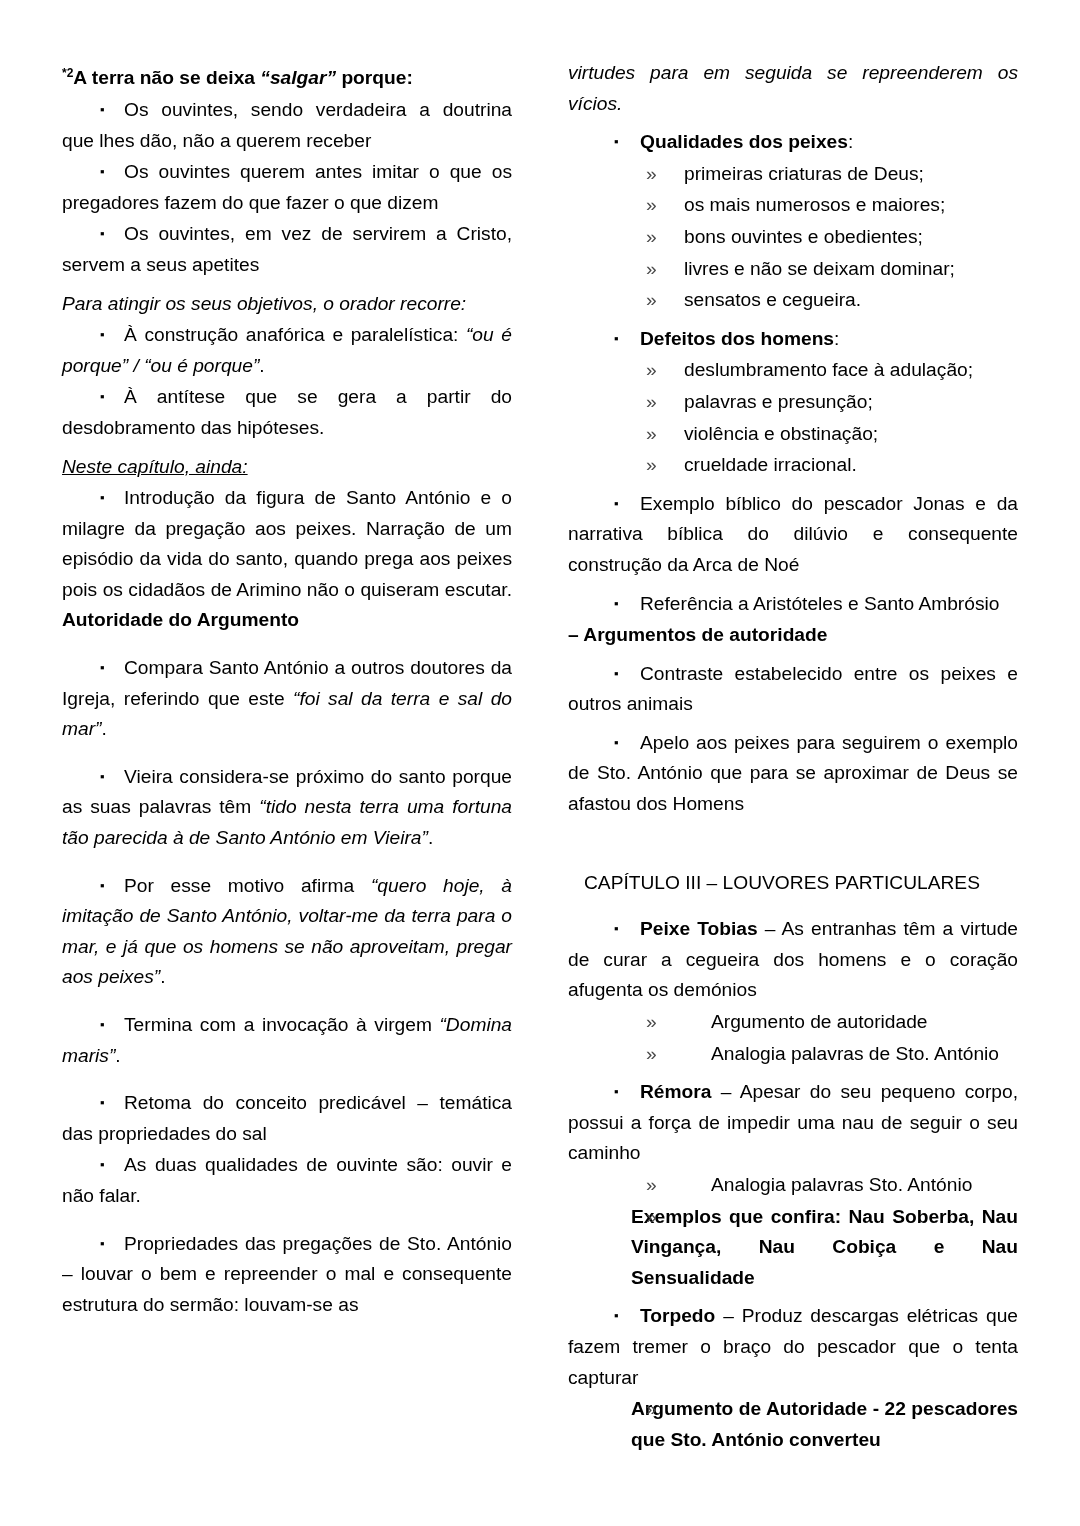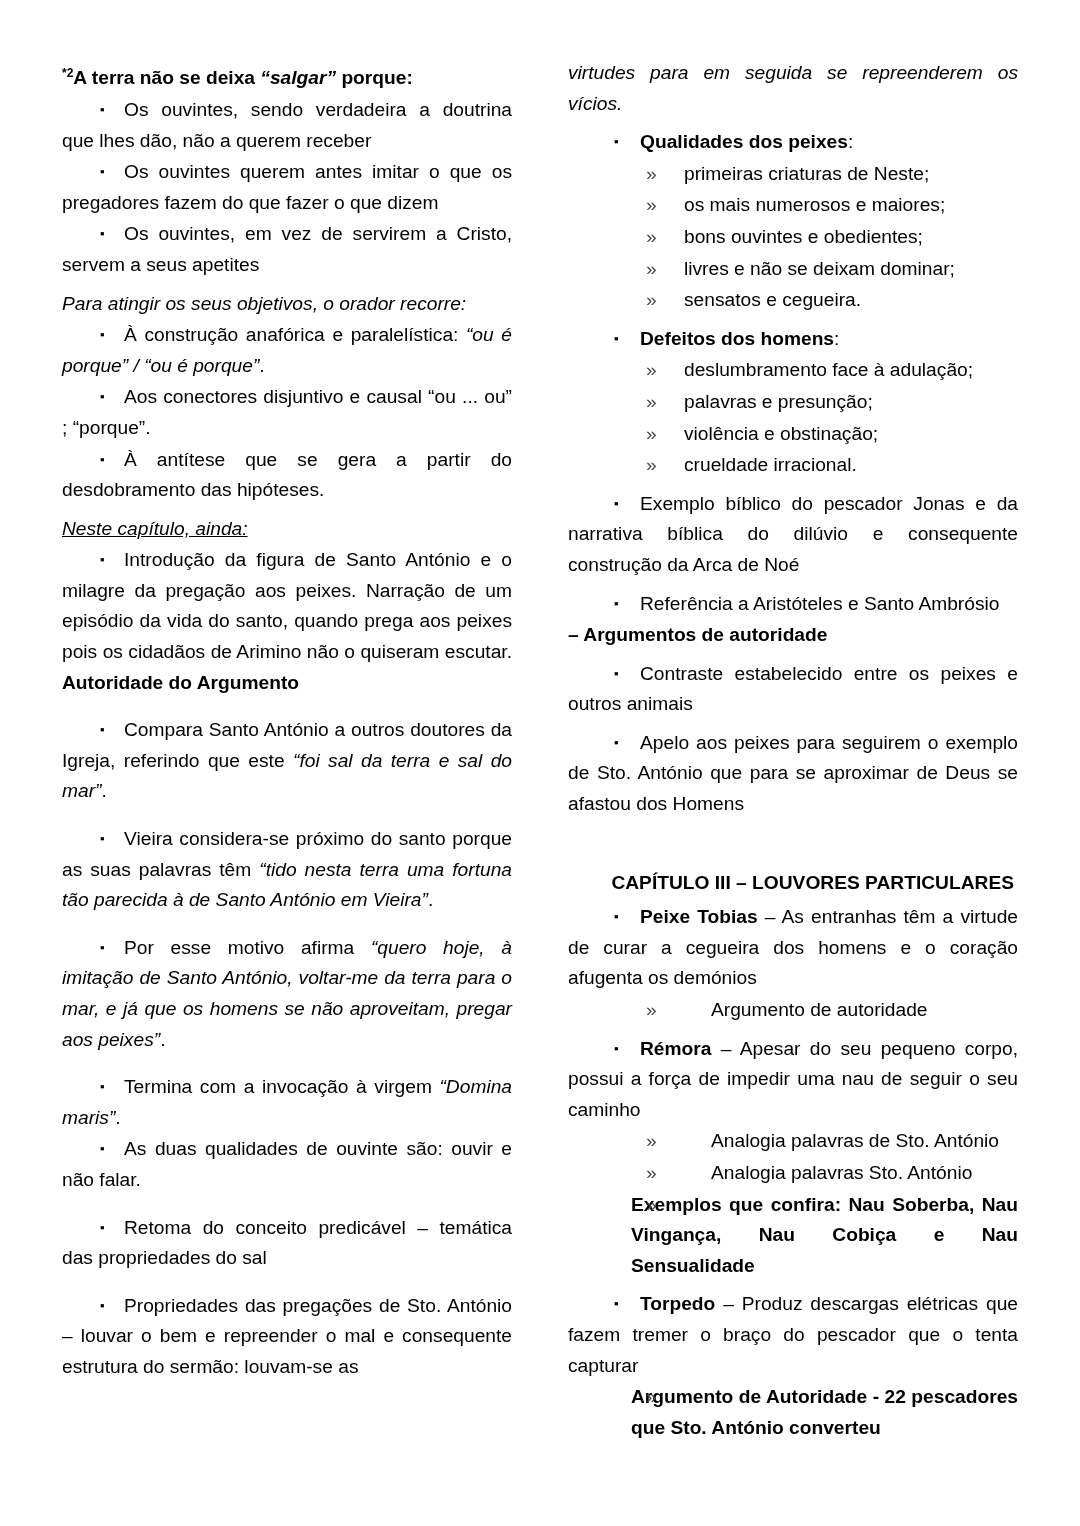--- a/index.html
+++ b/index.html
@@ -114,23 +114,23 @@
 
   
   .col-right .b1 > .mk {
     width: 72px;
     text-indent: 46px;
   }
 
   .chapter {
     font-size: 19.2px;
     line-height: 30.6px;
-    font-weight: bold;
-    text-align: right;
-    margin: 4px;
+    font-weight: normal;
+    text-align: left;
+    margin: 16px;
   }
   .chapter-wrap { margin-top: 30px; margin-bottom: 2px; }
   .chapter-wrap-r { margin-top: 48px; margin-bottom: 2px; }
 
   .hdr {
     font-size: 19.2px;
     line-height: 30.6px;
     font-weight: bold;
     text-align: left;
     margin: 0 0 1px 0;
@@ -167,23 +167,20 @@
       <div class="blk b1">
         <span class="mk"></span><span>Os ouvintes, em vez de servirem a Cristo, servem a seus apetites</span>
       </div>
 
       <div class="blk para gap-sm">Para atingir os seus objetivos, o orador recorre:</div>
 
       <div class="blk b1">
         <span class="mk"></span><span>À construção anafórica e paralelística: </span><i>“ou é porque” / “ou é porque”</i><span>.</span>
       </div>
       <div class="blk b1">
-        <span class="mk"></span><span>Aos conectores disjuntivo e causal “ou ... ou” ; “porque”.</span>
-      </div>
-      <div class="blk b1">
         <span class="mk"></span><span>À antítese que se gera a partir do desdobramento das hipóteses.</span>
       </div>
 
       <div class="blk para gap-sm">
         <span class="underline">Neste capítulo, ainda:</span>
       </div>
 
       <div class="blk b1">
         <span class="mk"></span><span>Introdução da figura de Santo António e o milagre da pregação aos peixes. Narração de um episódio da vida do santo, quando prega aos peixes pois os cidadãos de Arimino não o quiseram escutar. </span><b>Autoridade do Argumento</b>
       </div>
@@ -195,41 +192,41 @@
         <span class="mk"></span><span>Vieira considera-se próximo do santo porque as suas palavras têm </span><i>“tido nesta terra uma fortuna tão parecida à de Santo António em Vieira”</i><span>.</span>
       </div>
       <div class="blk b1 gap">
         <span class="mk"></span><span>Por esse motivo afirma </span><i>“quero hoje, à imitação de Santo António, voltar-me da terra para o mar, e já que os homens se não aproveitam, pregar aos peixes”</i><span>.</span>
       </div>
       <div class="blk b1 gap">
         <span class="mk"></span><span>Termina com a invocação à virgem </span><i>“Domina maris”</i><span>.</span>
       </div>
 
 
+      <div class="blk b1 gap">
+        <span class="mk"></span><span>Retoma do conceito predicável – temática das propriedades do sal</span>
+      </div>
       <div class="blk b1">
         <span class="mk"></span><span>As duas qualidades de ouvinte são: ouvir e não falar.</span>
       </div>
       <div class="blk b1 gap">
-        <span class="mk"></span><span>Retoma do conceito predicável – temática das propriedades do sal</span>
-      </div>
-      <div class="blk b1 gap">
         <span class="mk"></span><span>Propriedades das pregações de Sto. António – louvar o bem e repreender o mal e consequente estrutura do sermão: louvam-se as</span>
       </div>
 
     </div>
 
     <div class="col col-right">
 
       <div class="blk para">virtudes para em seguida se repreenderem os vícios.</div>
 
       <div class="blk b1 gap-sm">
         <span class="mk"></span><b>Qualidades dos peixes</b><span>:</span>
       </div>
       <div class="blk b2">
-        <span class="mk2"></span><span>primeiras criaturas de Neste;</span>
+        <span class="mk2"></span><span>primeiras criaturas de Deus;</span>
       </div>
       <div class="blk b2">
         <span class="mk2"></span><span>os mais numerosos e maiores;</span>
       </div>
       <div class="blk b2">
         <span class="mk2"></span><span>bons ouvintes e obedientes;</span>
       </div>
       <div class="blk b2">
         <span class="mk2"></span><span>livres e não se deixam dominar;</span>
       </div>
@@ -272,26 +269,26 @@
       <div class="chapter-wrap-r">
         <div class="chapter">CAPÍTULO III – LOUVORES PARTICULARES</div>
       </div>
 
       <div class="blk b1">
         <span class="mk"></span><b>Peixe Tobias</b><span> – </span><span>As entranhas têm a virtude de curar a cegueira dos homens e o coração afugenta os demónios</span>
       </div>
       <div class="blk b2w">
         <span class="mk2"></span><span>Argumento de autoridade</span>
       </div>
+      <div class="blk b2w">
+        <span class="mk2"></span><span>Analogia palavras de Sto. António</span>
+      </div>
+
       <div class="blk b1 gap-sm">
         <span class="mk"></span><b>Rémora</b><span> – </span><span>Apesar do seu pequeno corpo, possui a força de impedir uma nau de seguir o seu caminho</span>
-      </div>
-
-      <div class="blk b2w">
-        <span class="mk2"></span><span>Analogia palavras de Sto. António</span>
       </div>
       <div class="blk b2w">
         <span class="mk2"></span><span>Analogia palavras Sto. António</span>
       </div>
       <div class="blk b2w">
         <span class="mk2"></span>
           <span class="wrapback">Exemplos que confira: Nau Soberba, Nau Vingança, Nau Cobiça e Nau Sensualidade</span>
       </div>
 
       <div class="blk b1 gap-sm">

